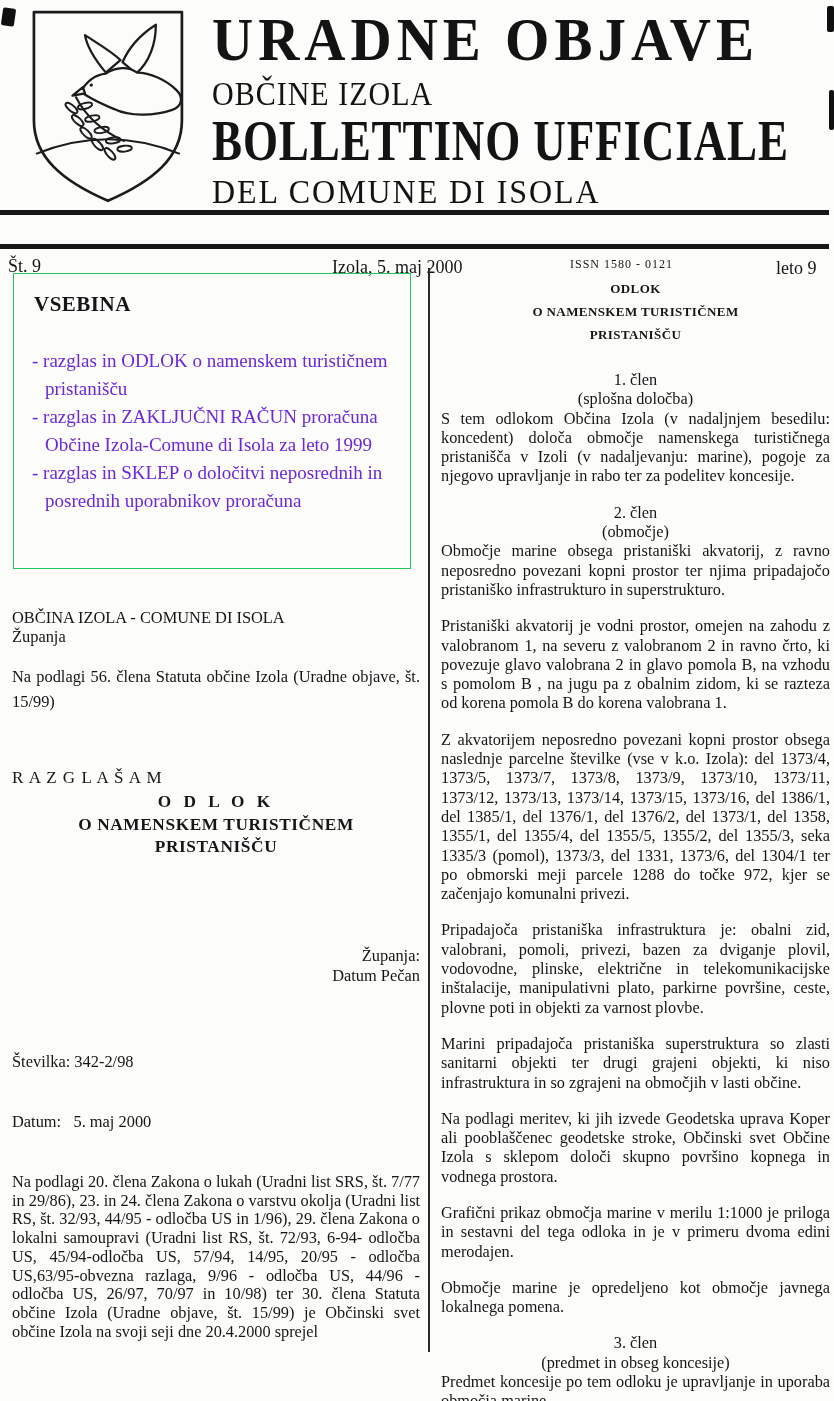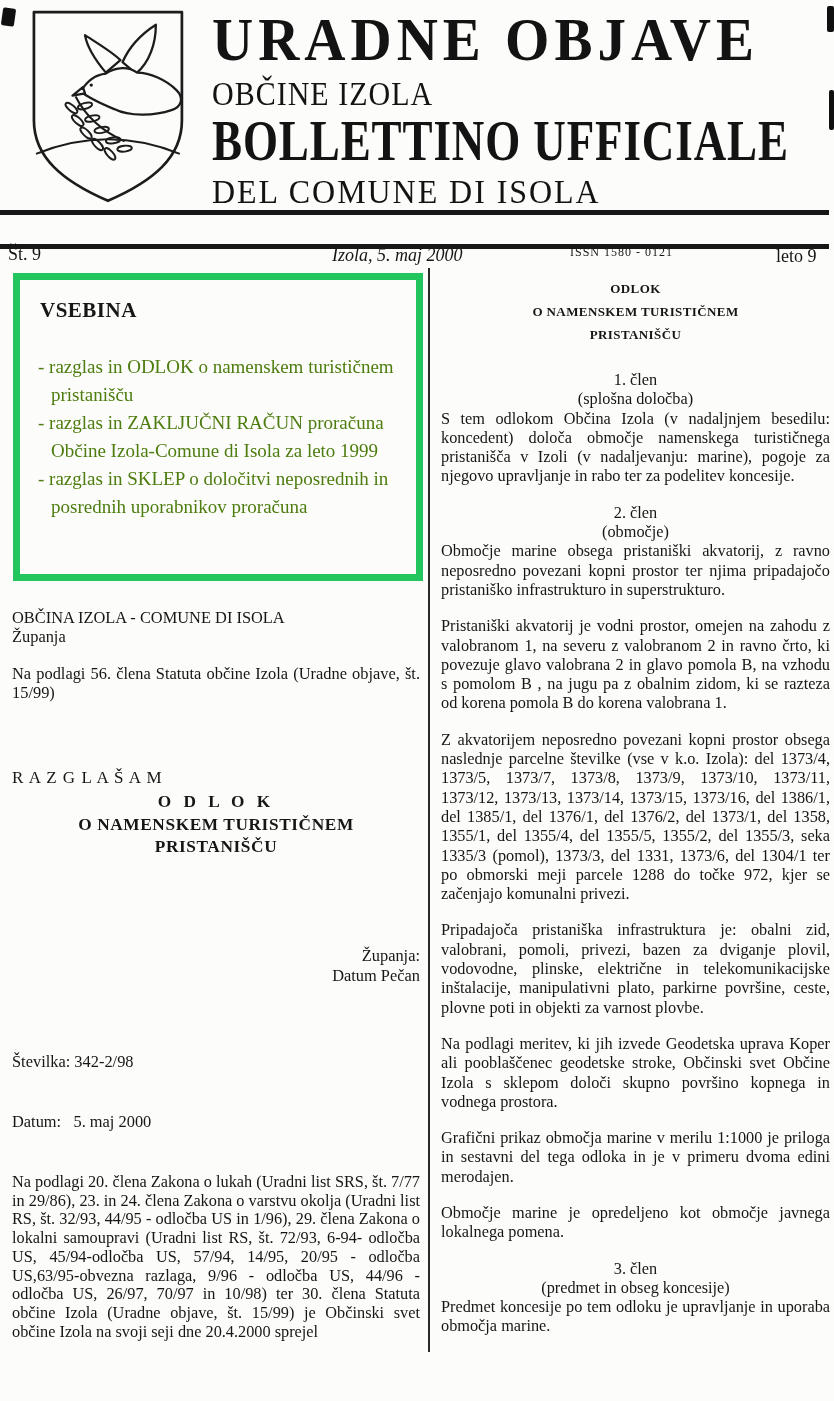--- a/index.html
+++ b/index.html
@@ -17,37 +17,37 @@
   .mast{position:absolute;left:212px;top:0;width:622px;}
   .m-line{position:absolute;left:0;white-space:nowrap;color:#131313;}
   .m-title-sl{top:10px;font-size:57px;line-height:56px;font-weight:bold;letter-spacing:5px;transform:scale(1,1.06);transform-origin:left top;}
   .m-sub-sl{top:76px;font-size:30px;line-height:32px;letter-spacing:1px;transform:scale(1,1.12);transform-origin:left top;}
   .m-title-it{top:112px;font-size:50px;line-height:52px;font-weight:bold;letter-spacing:1px;transform:scale(0.90,1.12);transform-origin:left top;}
   .m-sub-it{top:175px;font-size:33px;line-height:34px;letter-spacing:2px;transform:scale(0.97,1);transform-origin:left top;}
 
   .rule{position:absolute;left:0;width:829px;height:5px;background:#171717;}
   .rule-1{top:210px;}
   .rule-2{top:244px;}
-  .infoline{position:absolute;left:0;top:222px;width:834px;height:26px;font-size:18px;margin-top:20px;}
+  .infoline{position:absolute;left:0;top:234px;width:834px;height:26px;font-size:18px;margin-top:20px;}
   .info-issue{position:absolute;left:8px;top:2px;}
-  .info-date{position:absolute;left:332px;top:3px;font-style:italic;}
+  .info-date{position:absolute;left:332px;top:3px;}
   .info-issn{position:absolute;left:570px;top:3px;font-family:Liberation Serif, serif;font-size:12px;letter-spacing:1px;}
   .info-year{position:absolute;left:776px;top:4px;}
 
   
   .divider{position:absolute;left:428px;top:268px;width:2px;height:1084px;background:#2a2a2a;}
 
   
-  .toc{position:absolute;left:13px;top:273px;width:360px;height:262px;border:7px solid #22c55e;padding:16px 18px;background:transparent;}
+  .toc{position:absolute;left:13px;top:273px;width:360px;height:262px;border:1px solid #22c55e;padding:16px 18px;background:transparent;}
   .toc-title{font-size:21px;font-weight:bold;letter-spacing:0.5px;margin:2px 0 30px 2px;}
-  .toc-item{font-size:19px;line-height:28px;padding-left:13px;text-indent:-13px;color:#4d7c0f;}
+  .toc-item{font-size:19px;line-height:28px;padding-left:13px;text-indent:-13px;color:#6d28d9;}
 
   .lblock{position:absolute;left:12px;width:408px;font-size:16.4px;line-height:19px;}
   .muni{top:608px;}
-  .legal1{top:664px;text-align:justify;line-height:19px;}
+  .legal1{top:664px;text-align:justify;line-height:25px;}
   .proclaim{top:768px;font-size:17px;letter-spacing:1px;}
   .decree-l{top:791px;text-align:center;font-weight:bold;font-size:17.3px;line-height:22.5px;letter-spacing:0.6px;}
   .decree-l .sp{letter-spacing:4px;}
   .sig{top:946px;text-align:right;line-height:20px;padding-right:2px;}
   .refs{top:1012px;line-height:20px;white-space:pre;}
   .legal2{top:1173px;text-align:justify;line-height:18.7px;font-size:16.3px;}
 
   
   .rcol{position:absolute;left:441px;top:277px;width:389px;font-size:16.3px;line-height:19.3px;}
   .r-title{text-align:center;font-weight:bold;font-size:13px;line-height:23px;letter-spacing:0.4px;margin:0 0 24px 0;}
@@ -164,20 +164,21 @@
     <div class="clen">1. člen</div>
     <div class="clen">(splošna določba)</div>
     <p class="para">S tem odlokom Občina Izola (v nadaljnjem besedilu: koncedent) določa območje namenskega turističnega pristanišča v Izoli (v nadaljevanju: marine), pogoje za njegovo upravljanje in rabo ter za podelitev koncesije.</p>
 
     <div class="clen">2. člen</div>
     <div class="clen">(območje)</div>
     <p class="para">Območje marine obsega pristaniški akvatorij, z ravno neposredno povezani kopni prostor ter njima pripadajočo pristaniško infrastrukturo in superstrukturo.</p>
     <p class="para">Pristaniški akvatorij je vodni prostor, omejen na zahodu z valobranom 1, na severu z valobranom 2 in ravno črto, ki povezuje glavo valobrana 2 in glavo pomola B, na vzhodu s pomolom B , na jugu pa z obalnim zidom, ki se razteza od korena pomola B do korena valobrana 1.</p>
     <p class="para">Z akvatorijem neposredno povezani kopni prostor obsega naslednje parcelne številke (vse v k.o. Izola): del 1373/4, 1373/5, 1373/7, 1373/8, 1373/9, 1373/10, 1373/11, 1373/12, 1373/13, 1373/14, 1373/15, 1373/16, del 1386/1, del 1385/1, del 1376/1, del 1376/2, del 1373/1, del 1358, 1355/1, del 1355/4, del 1355/5, 1355/2, del 1355/3, seka 1335/3 (pomol), 1373/3, del 1331, 1373/6, del 1304/1  ter po obmorski meji parcele 1288 do točke 972, kjer se začenjajo komunalni privezi.</p>
     <p class="para">Pripadajoča  pristaniška infrastruktura je: obalni zid,  valobrani, pomoli, privezi, bazen za dviganje plovil, vodovodne, plinske, električne in telekomunikacijske inštalacije, manipulativni plato, parkirne površine, ceste, plovne poti in objekti za varnost plovbe.</p>
+    <p class="para">Marini pripadajoča pristaniška superstruktura so zlasti sanitarni objekti ter drugi grajeni objekti, ki niso infrastruktura in so zgrajeni na območjih v lasti občine.</p>
     <p class="para">Na podlagi meritev, ki jih izvede Geodetska uprava  Koper ali pooblaščenec geodetske stroke, Občinski svet Občine Izola s sklepom določi skupno  površino kopnega in vodnega prostora.</p>
     <p class="para">Grafični prikaz območja marine v merilu 1:1000 je priloga in sestavni del tega odloka in je v primeru dvoma edini merodajen.</p>
     <p class="para">Območje marine je opredeljeno kot območje javnega  lokalnega pomena.</p>
 
     <div class="clen">3. člen</div>
     <div class="clen">(predmet in obseg koncesije)</div>
     <p class="para">Predmet koncesije po tem odloku je upravljanje in uporaba območja marine.</p>
   </div>
 
   <div class="smudge smudge-tl"></div>

